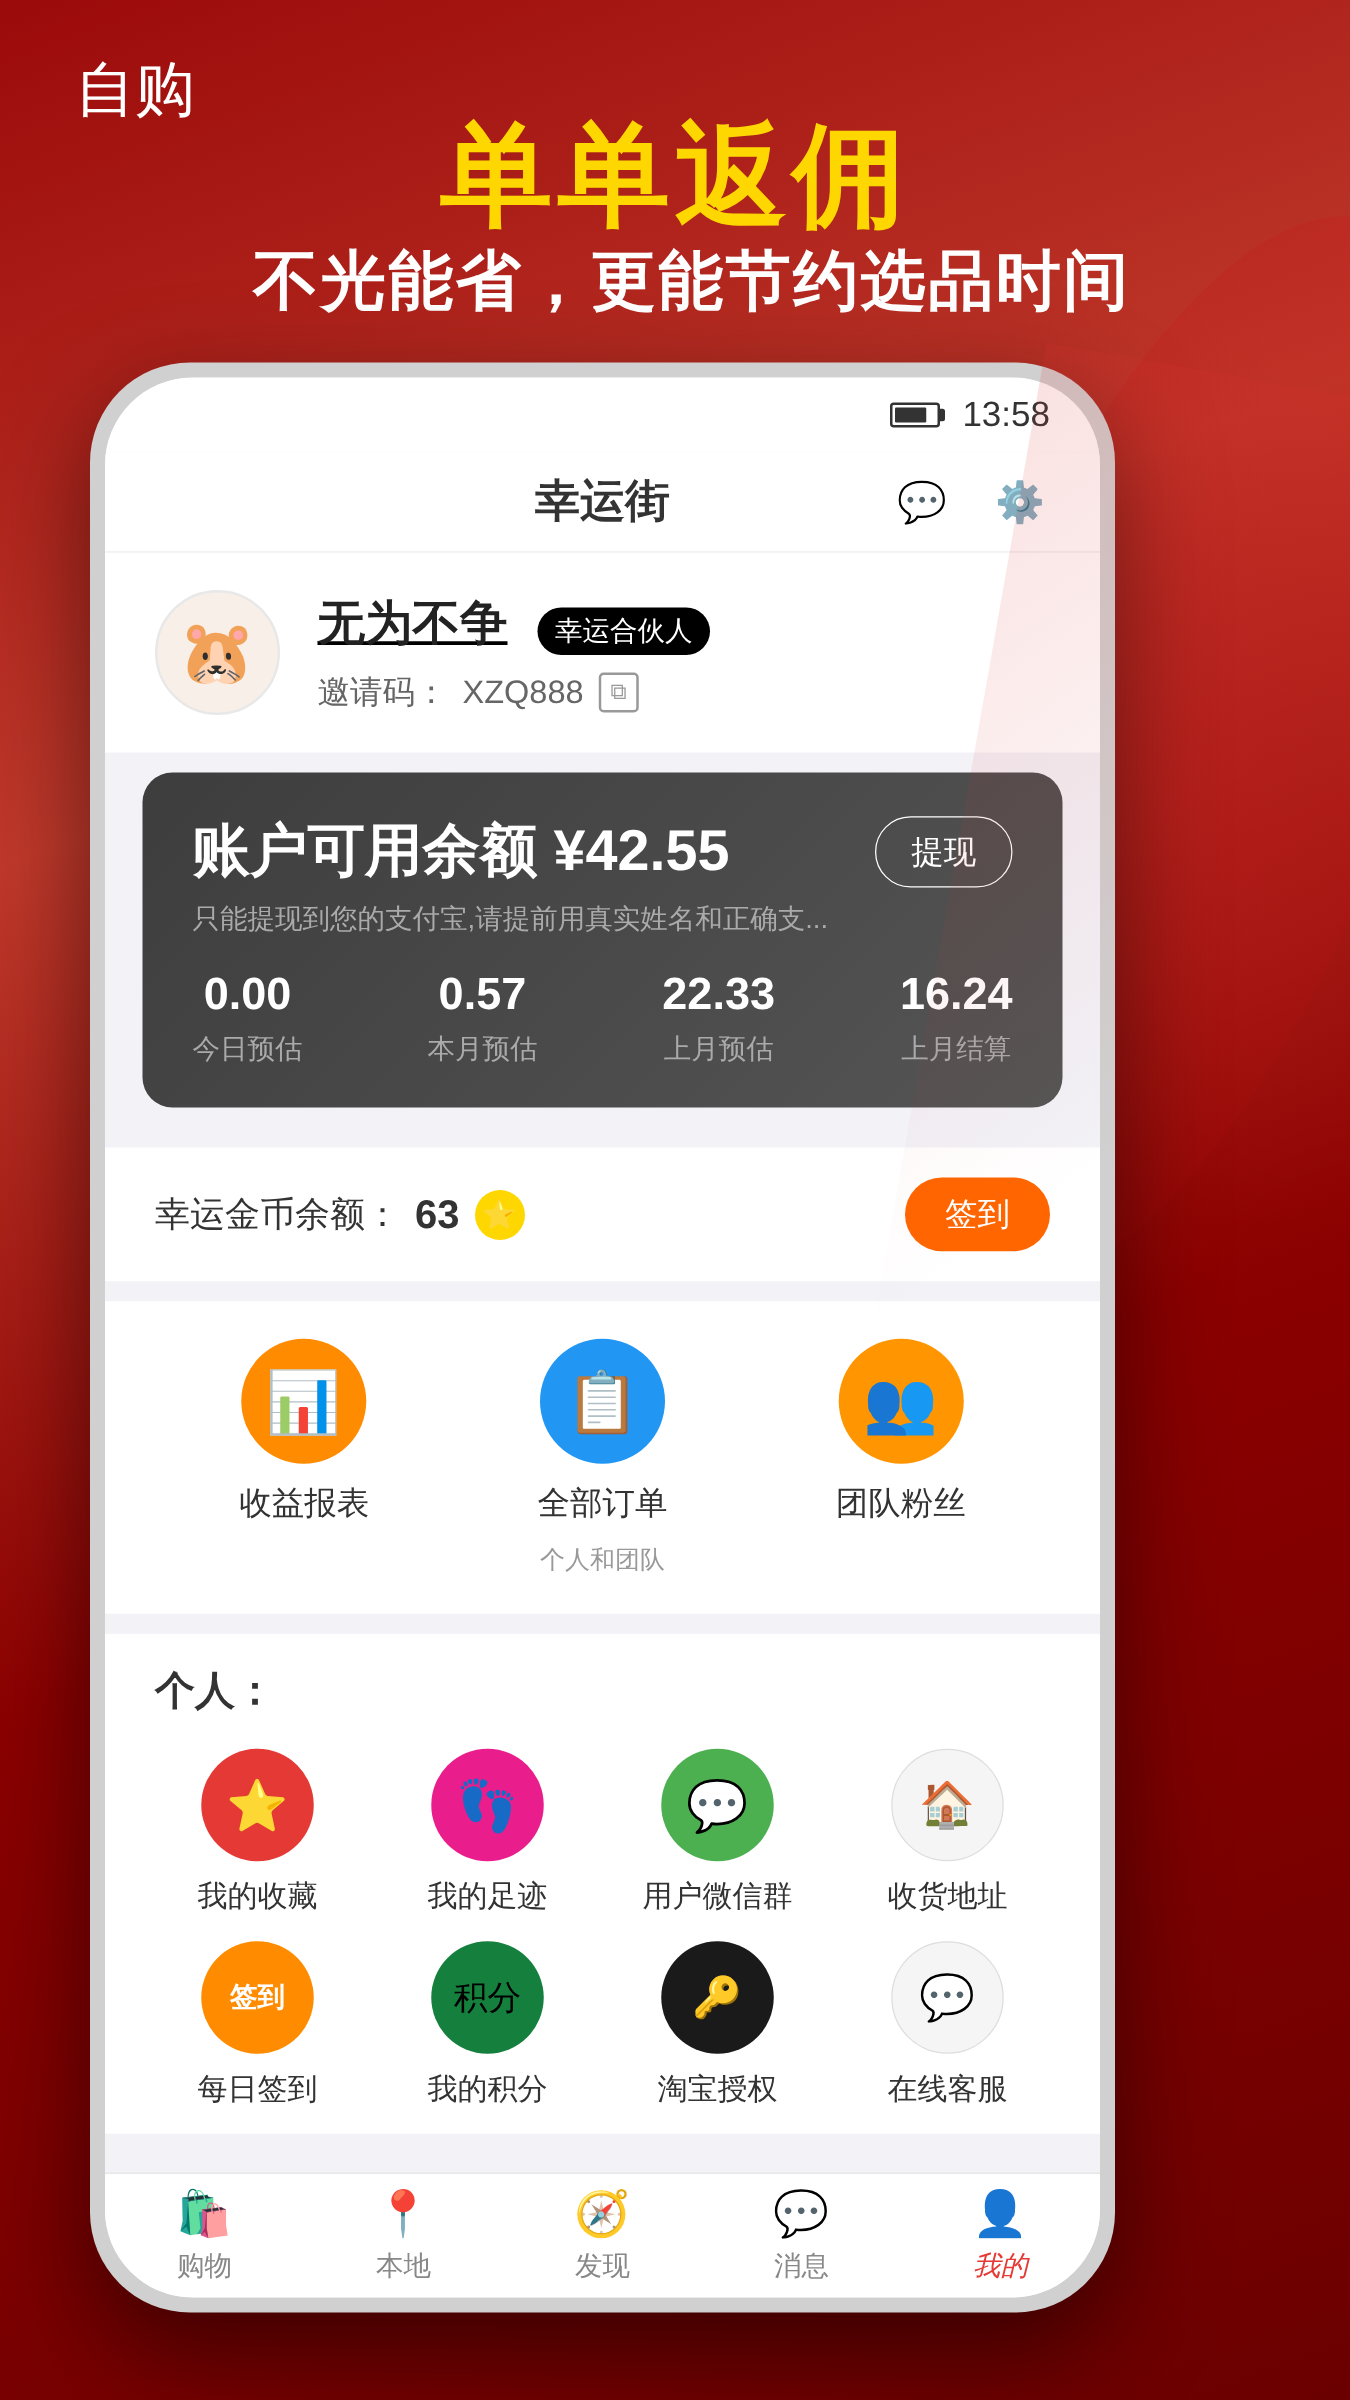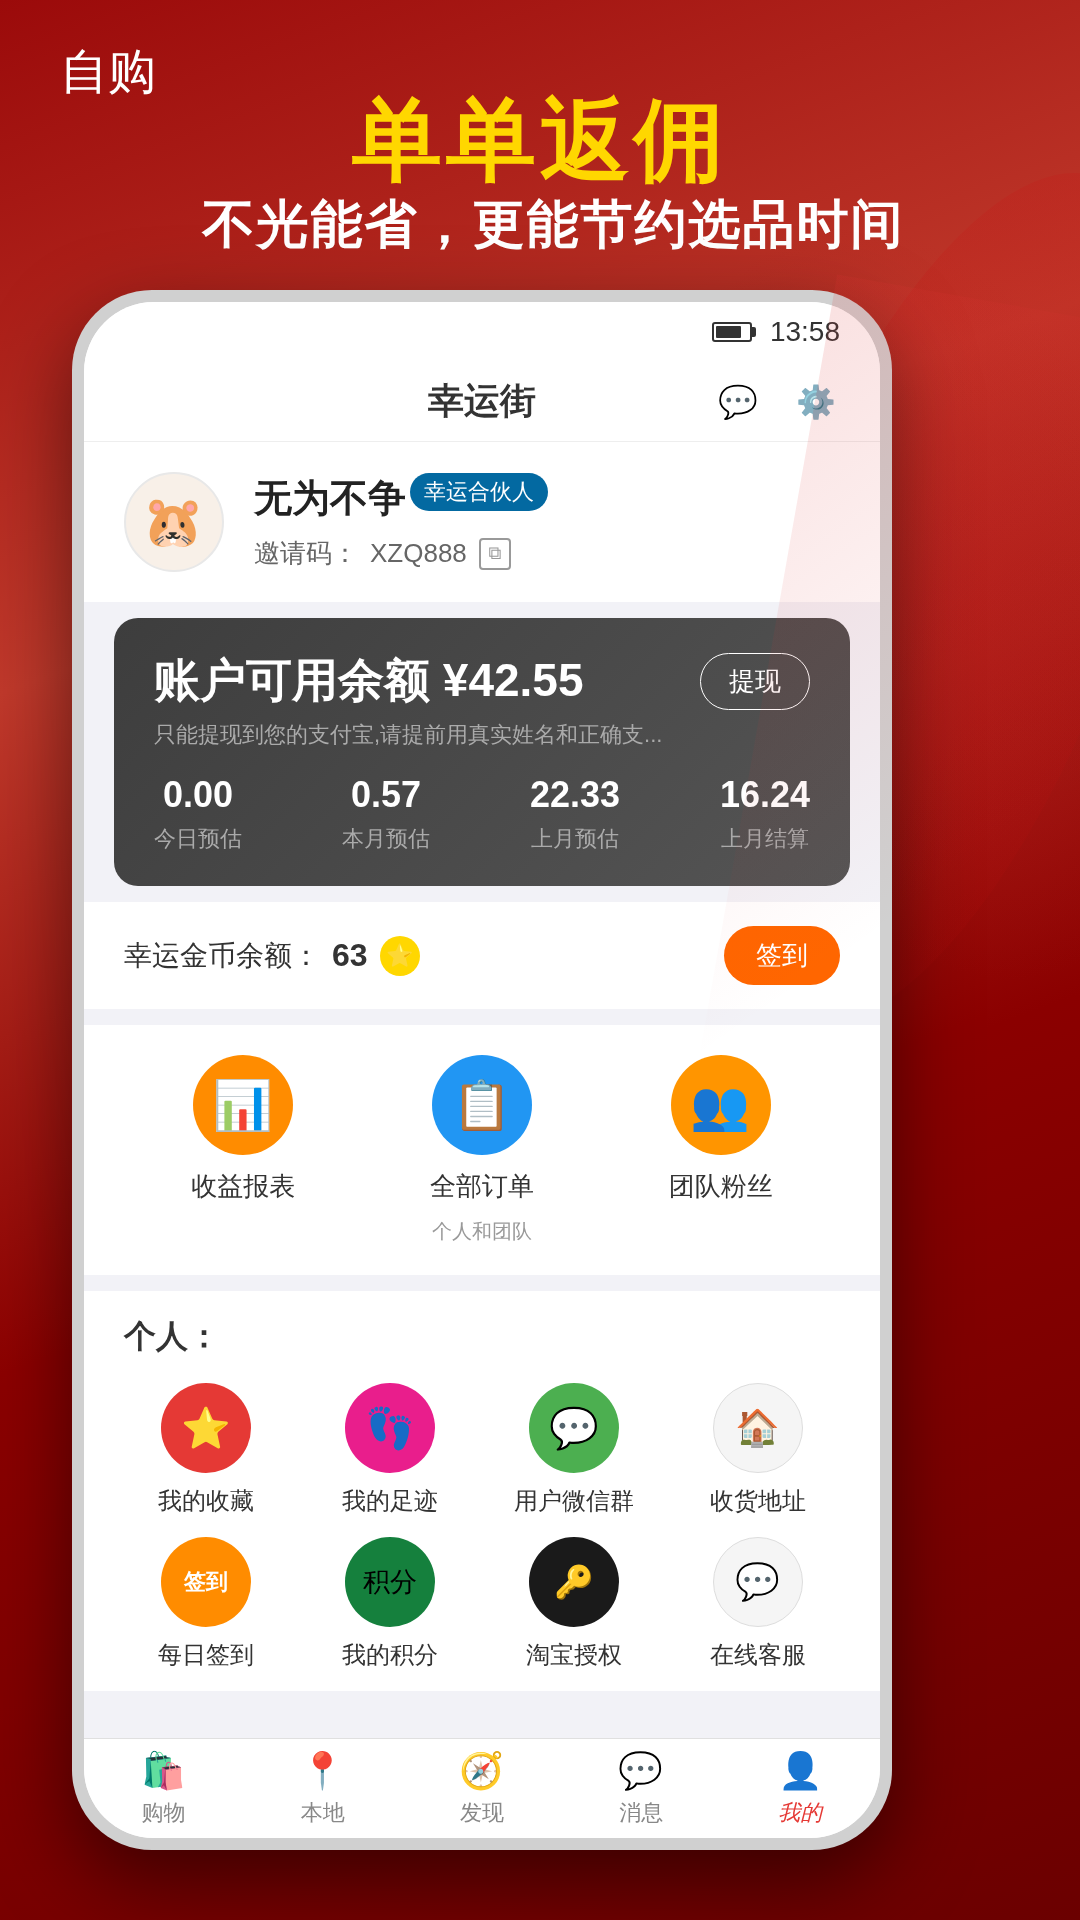--- a/index.html
+++ b/index.html
@@ -218,33 +218,34 @@
       flex-shrink: 0;
       border: 2px solid #E8E8E8;
     }
 
     .profile-info {
       flex: 1;
     }
 
     .profile-name-row {
       display: flex;
-      align-items: flex-start;
-      gap: 4px;
+      align-items: flex-end;
+      gap: 24px;
       margin-bottom: 12px;
+      text-decoration: underline;
     }
 
     .profile-name {
       font-size: 38px;
       font-weight: 700;
       color: #222;
     }
 
     .partner-badge {
-      background: #0369a1;
+      background: #000000;
       color: white;
       font-size: 22px;
       padding: 4px 14px;
       border-radius: 20px;
     }
 
     .invite-row {
       display: flex;
       align-items: center;
       gap: 12px;
@@ -259,21 +260,21 @@
       border-radius: 4px;
       display: flex;
       align-items: center;
       justify-content: center;
       font-size: 18px;
       color: #999;
     }
 
     
     .balance-card {
-      margin: 0 30px 16px;
+      margin: 0 30px 32px;
       background: linear-gradient(135deg, #3D3D3D 0%, #555 100%);
       border-radius: 24px;
       padding: 32px 40px;
       color: white;
     }
 
     .balance-header {
       display: flex;
       align-items: center;
       justify-content: space-between;

